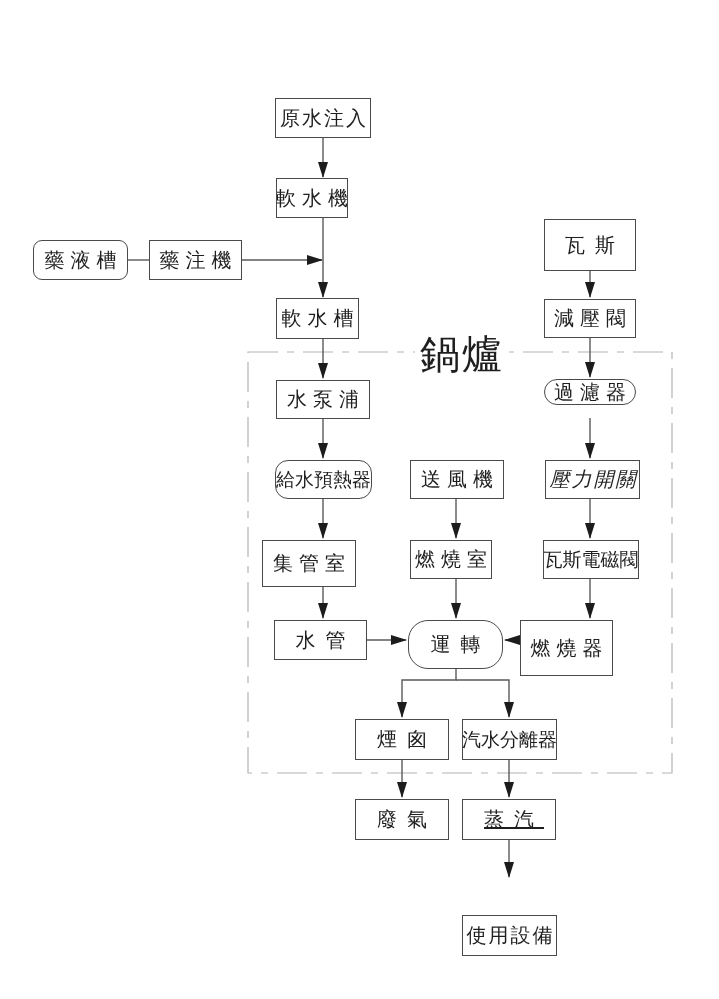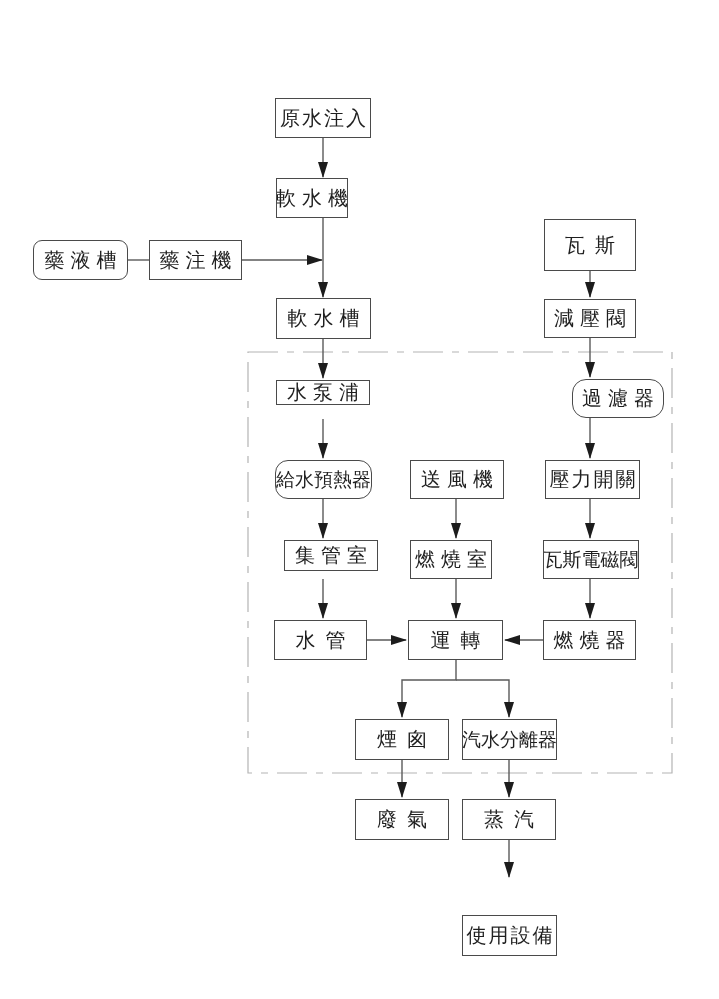--- a/index.html
+++ b/index.html
@@ -91,33 +91,34 @@
         <polyline points="390,760 390,797" class="edge" marker-end="url(#arrowhead)"></polyline>
         <polyline points="497,760 497,797" class="edge" marker-end="url(#arrowhead)"></polyline>
         <polyline points="497,840 497,877" class="edge" marker-end="url(#arrowhead)"></polyline>
       </g>
   </svg>
   <div id="nodes">
       <div class="node" style="left: 263px; top: 98px; width: 96px; height: 40px; letter-spacing: 2px; text-indent: 2px;">原水注入</div>
       <div class="node" style="left: 264px; top: 178px; width: 72px; height: 40px; letter-spacing: 6px; text-indent: 6px;">軟水機</div>
       <div class="node" style="left: 21px; top: 240px; width: 95px; height: 40px; letter-spacing: 6px; text-indent: 6px; border-radius: 9px;">藥液槽</div>
       <div class="node" style="left: 137px; top: 240px; width: 93px; height: 40px; letter-spacing: 6px; text-indent: 6px;">藥注機</div>
-      <div class="node" style="left: 264px; top: 298px; width: 95px; height: 41px; letter-spacing: 6px; text-indent: 6px;">軟水槽</div>
+      <div class="node" style="left: 264px; top: 298px; width: 83px; height: 41px; letter-spacing: 6px; text-indent: 6px;">軟水槽</div>
       <div class="node" style="left: 532px; top: 219px; width: 92px; height: 52px; letter-spacing: 10px; text-indent: 10px;">瓦斯</div>
       <div class="node" style="left: 532px; top: 299px; width: 92px; height: 39px; letter-spacing: 6px; text-indent: 6px;">減壓閥</div>
-      <div class="node" style="left: 264px; top: 380px; width: 94px; height: 25px; letter-spacing: 6px; text-indent: 6px;">水泵浦</div>
-      <div class="node" style="left: 560px; top: 379px; width: 92px; height: 39px; letter-spacing: 6px; text-indent: 6px; border-radius: 14px;">過濾器</div>
+      <div class="node" style="left: 264px; top: 380px; width: 94px; height: 39px; letter-spacing: 6px; text-indent: 6px;">水泵浦</div>
+      <div class="node" style="left: 532px; top: 379px; width: 92px; height: 26px; letter-spacing: 6px; text-indent: 6px; border-radius: 14px;">過濾器</div>
       <div class="node" style="left: 263px; top: 460px; width: 97px; height: 39px; font-size: 19px; letter-spacing: 0px; border-radius: 13px;">給水預熱器</div>
       <div class="node" style="left: 398px; top: 460px; width: 94px; height: 39px; letter-spacing: 6px; text-indent: 6px;">送風機</div>
-      <div class="node" style="left: 533px; top: 460px; width: 95px; height: 39px; letter-spacing: 2px; text-indent: 2px;">壓力開關</div>
-      <div class="node" style="left: 272px; top: 540px; width: 94px; height: 31px; letter-spacing: 6px; text-indent: 6px;">集管室</div>
+      <div class="node" style="left: 533px; top: 460px; width: 95px; height: 39px; letter-spacing: 2px; text-indent: 2px; font-style: italic;">壓力開關</div>
+      <div class="node" style="left: 250px; top: 540px; width: 94px; height: 47px; letter-spacing: 6px; text-indent: 6px;">集管室</div>
       <div class="node" style="left: 398px; top: 540px; width: 82px; height: 39px; letter-spacing: 6px; text-indent: 6px;">燃燒室</div>
       <div class="node" style="left: 531px; top: 540px; width: 96px; height: 39px; font-size: 19px; letter-spacing: 0px;">瓦斯電磁閥</div>
       <div class="node" style="left: 262px; top: 620px; width: 93px; height: 40px; letter-spacing: 10px; text-indent: 10px;">水管</div>
-      <div class="node" style="left: 396px; top: 620px; width: 95px; height: 40px; letter-spacing: 10px; text-indent: 10px;">運轉</div>
-      <div class="node" style="left: 531px; top: 620px; width: 93px; height: 40px; letter-spacing: 6px; text-indent: 6px; text-align: right;">燃燒器</div>
+      <div class="node" style="left: 396px; top: 620px; width: 95px; height: 49px; letter-spacing: 10px; text-indent: 10px; border-radius: 20px;">運轉</div>
+      <div class="node" style="left: 508px; top: 620px; width: 93px; height: 56px; letter-spacing: 6px; text-indent: 6px; text-align: right;">燃燒器</div>
       <div class="node" style="left: 343px; top: 719px; width: 94px; height: 41px; letter-spacing: 10px; text-indent: 10px;">煙囪</div>
       <div class="node" style="left: 450px; top: 719px; width: 95px; height: 41px; font-size: 19px; letter-spacing: 0px;">汽水分離器</div>
       <div class="node" style="left: 343px; top: 799px; width: 94px; height: 41px; letter-spacing: 10px; text-indent: 10px;">廢氣</div>
-      <div class="node" style="left: 450px; top: 799px; width: 94px; height: 41px; letter-spacing: 10px; text-indent: 10px;">蒸汽</div>
+      <div class="node" style="left: 450px; top: 799px; width: 94px; height: 41px; letter-spacing: 10px; text-indent: 10px; text-decoration: underline;">蒸汽</div>
       <div class="node" style="left: 450px; top: 915px; width: 95px; height: 41px; letter-spacing: 2px; text-indent: 2px;">使用設備</div>
     </div>
+  <div id="boiler-label" style="left: 403px; top: 333px;">鍋爐</div>
 </div>
 
 </body></html>

